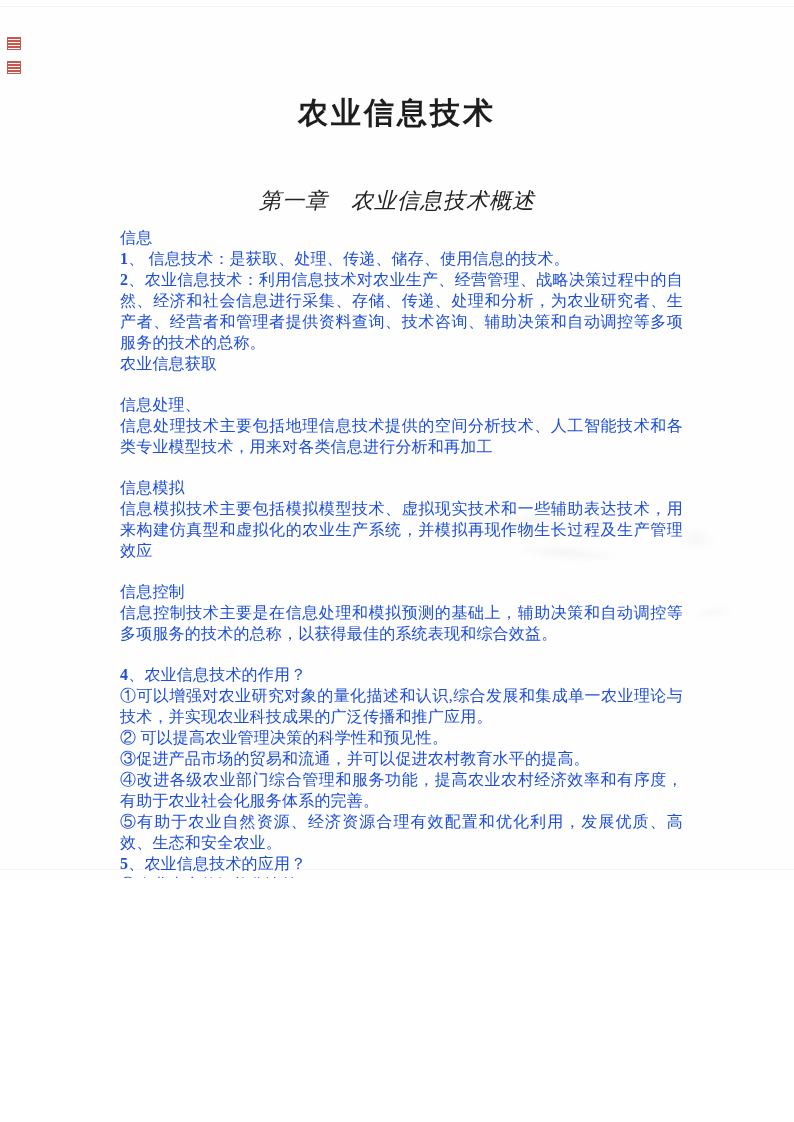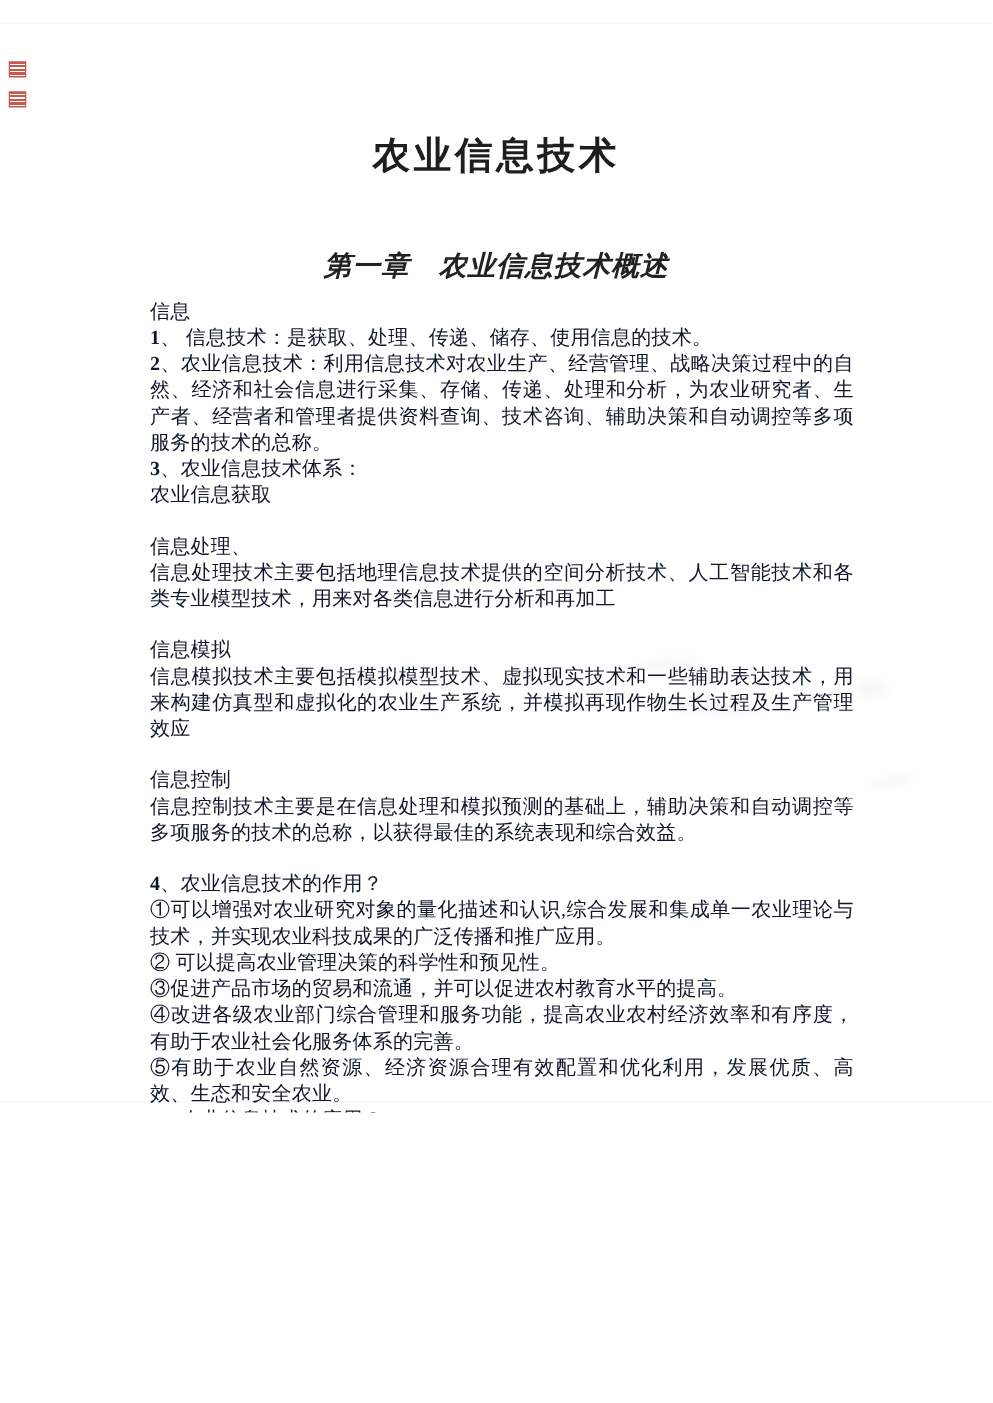--- a/index.html
+++ b/index.html
@@ -4,21 +4,21 @@
 <style>
   html, body {
     margin: 0;
     padding: 0;
     background: #ffffff;
   }
   .page {
     position: relative;
     width: 794px;
     height: 878px;
-    margin: 12px auto;
+    margin: 0 auto;
     background: #fefefe;
     overflow: hidden;
     font-family: "Liberation Serif", "DejaVu Serif", serif;
     color: #262626;
   }
   
   .page::before, .page::after {
     content: "";
     position: absolute;
     left: 0; right: 0;
@@ -37,33 +37,33 @@
     font-weight: 700;
     letter-spacing: 3px;
     color: #1e1e1e;
   }
   .chapter-heading {
     margin: 0;
     padding-top: 57px;
     text-align: center;
     font-size: 22px;
     line-height: 27px;
-    font-weight: 700;
+    font-weight: 400;
     font-style: italic;
     letter-spacing: 1px;
     color: #222222;
   }
   .doc-body {
     margin: 13px 111px 0 120px;
     font-size: 16px;
     line-height: 21px;
     letter-spacing: 0.2px;
     text-align: justify;
     text-justify: inter-ideograph;
-    color: #0f172a;
+    color: #1d4ed8;
   }
   p.para { margin: 0; }
   p.para.gap { margin-top: 20px; }
   p.para b.num {
     font-weight: 700;
     font-family: inherit;
   }
 
   
   .corner-mark {
@@ -104,21 +104,20 @@
   <div class="corner-mark m2"></div>
 
   <h1 class="doc-title">农业信息技术</h1>
 
   <h2 class="chapter-heading">第一章　农业信息技术概述</h2>
 
   <div class="doc-body">
       <p class="para">信息</p>
       <p class="para"><b class="num">1</b>、 信息技术：是获取、处理、传递、储存、使用信息的技术。</p>
       <p class="para"><b class="num">2</b>、农业信息技术：利用信息技术对农业生产、经营管理、战略决策过程中的自然、经济和社会信息进行采集、存储、传递、处理和分析，为农业研究者、生产者、经营者和管理者提供资料查询、技术咨询、辅助决策和自动调控等多项服务的技术的总称。</p>
-      <p class="para"><b class="num">3</b>、农业信息技术体系：</p>
       <p class="para">农业信息获取</p>
       <p class="para gap">信息处理、</p>
       <p class="para">信息处理技术主要包括地理信息技术提供的空间分析技术、人工智能技术和各类专业模型技术，用来对各类信息进行分析和再加工</p>
       <p class="para gap">信息模拟</p>
       <p class="para">信息模拟技术主要包括模拟模型技术、虚拟现实技术和一些辅助表达技术，用来构建仿真型和虚拟化的农业生产系统，并模拟再现作物生长过程及生产管理效应</p>
       <p class="para gap">信息控制</p>
       <p class="para">信息控制技术主要是在信息处理和模拟预测的基础上，辅助决策和自动调控等多项服务的技术的总称，以获得最佳的系统表现和综合效益。</p>
       <p class="para gap"><b class="num">4</b>、农业信息技术的作用？</p>
       <p class="para">①可以增强对农业研究对象的量化描述和认识,综合发展和集成单一农业理论与技术，并实现农业科技成果的广泛传播和推广应用。</p>
       <p class="para">② 可以提高农业管理决策的科学性和预见性。</p>

